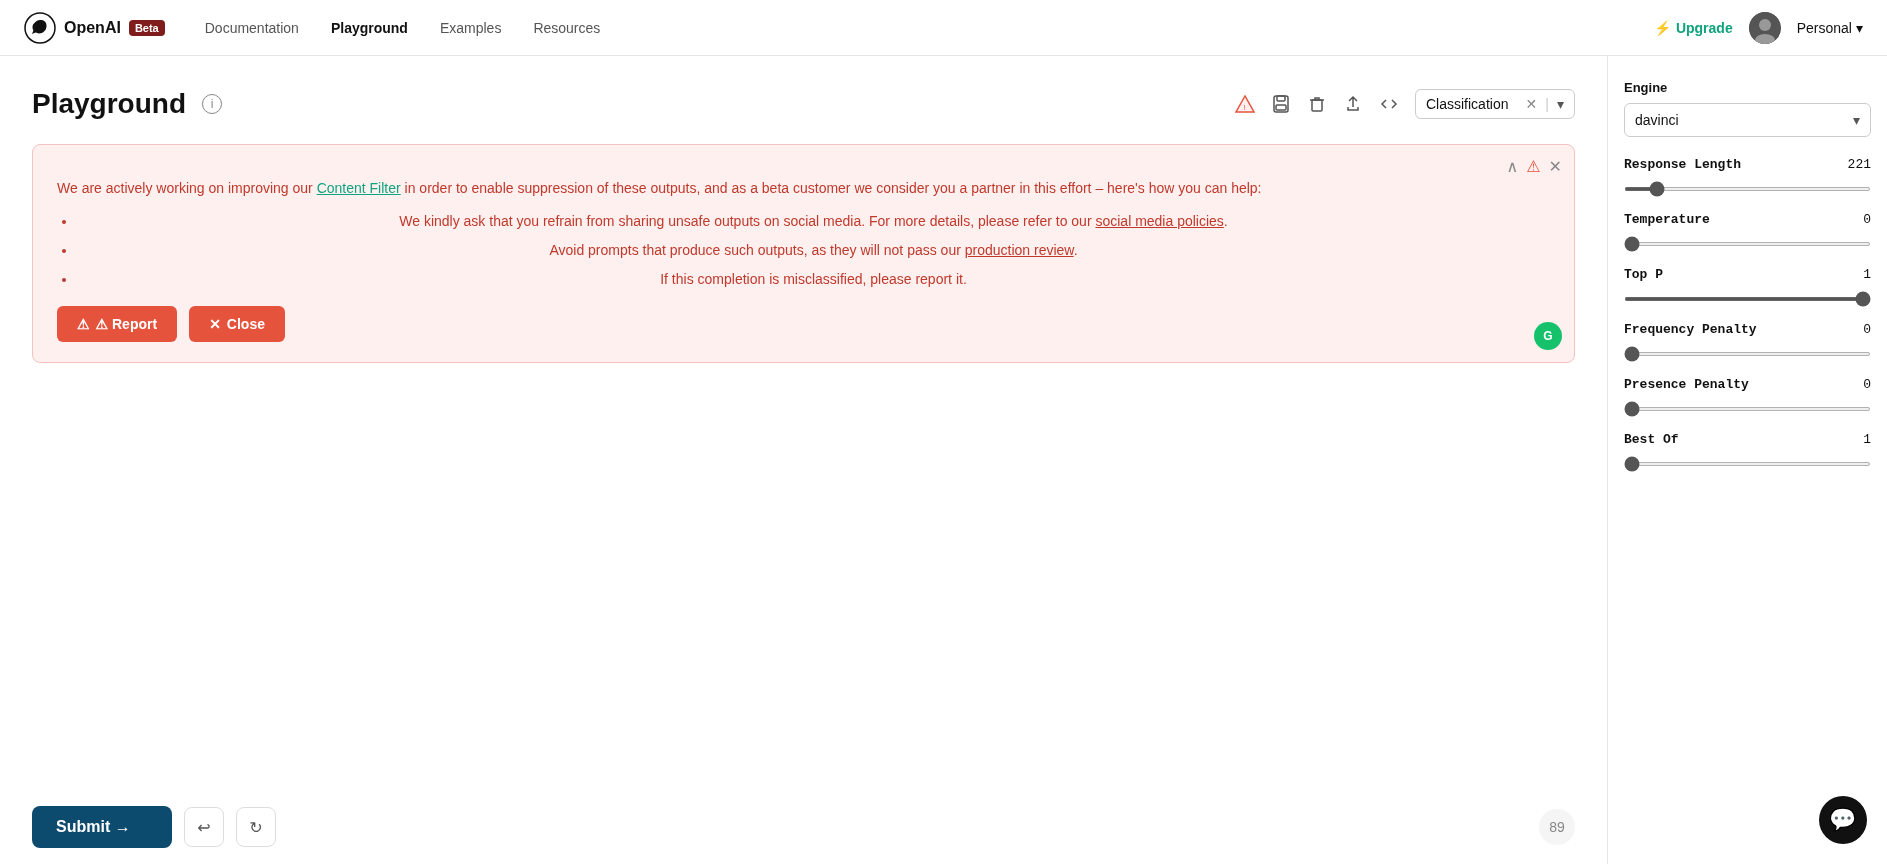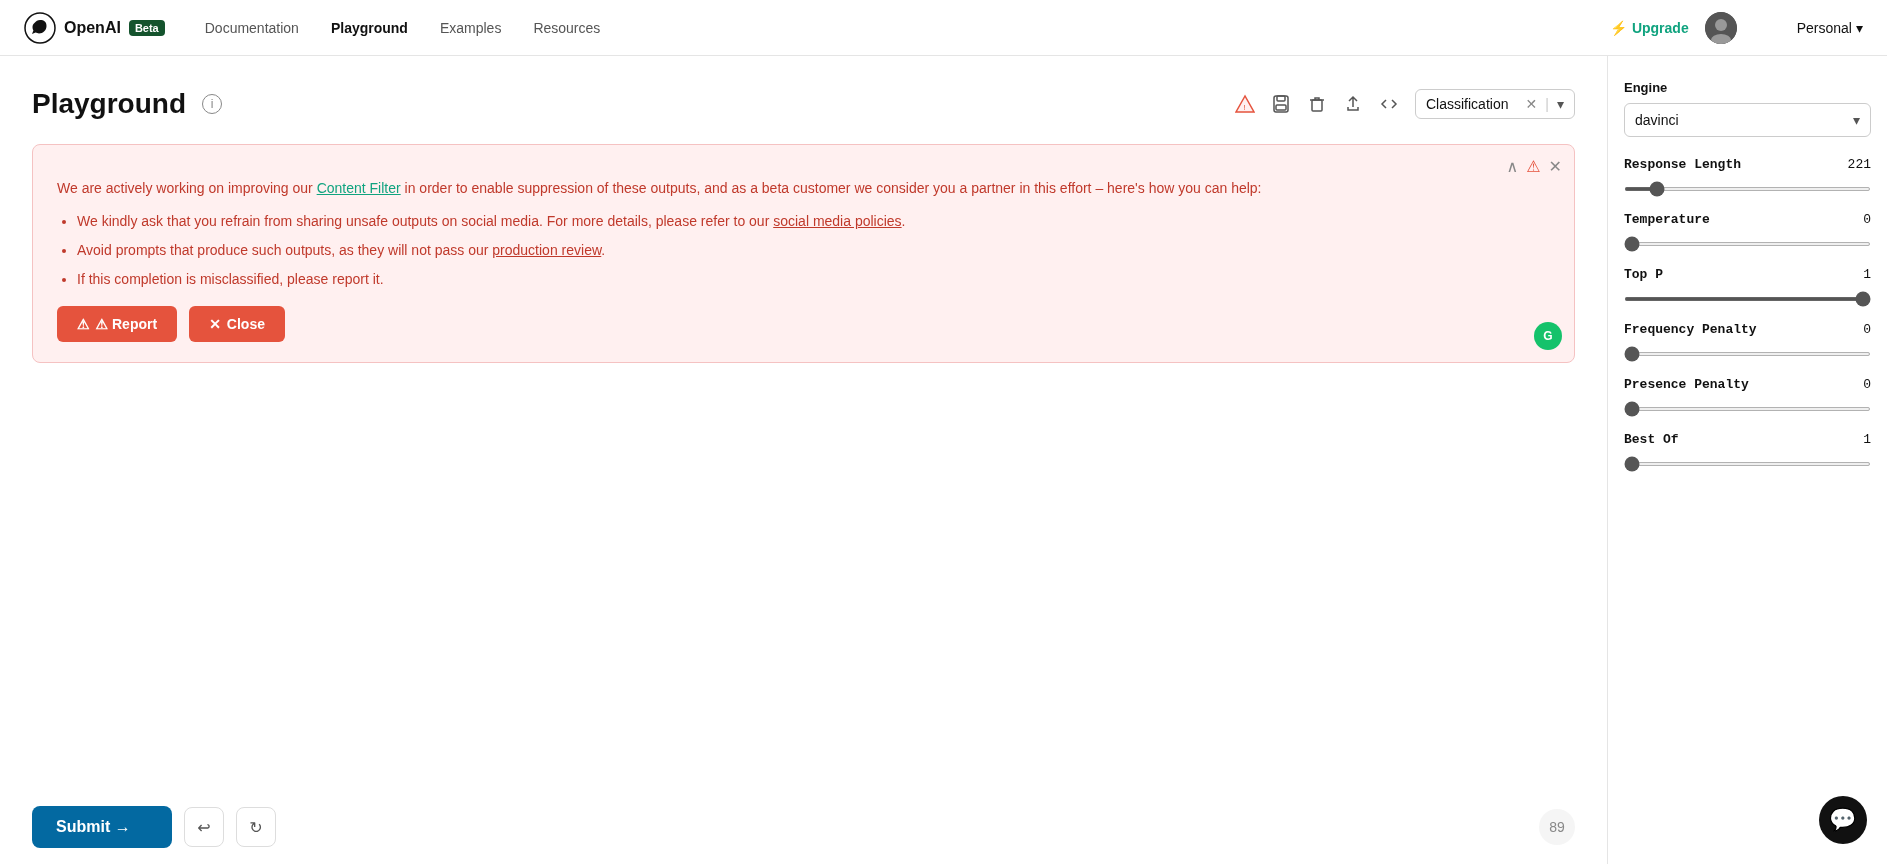--- a/index.html
+++ b/index.html
@@ -2,27 +2,27 @@
 <html><head>
   <meta charset="utf-8">
   <style>
     * { box-sizing: border-box; margin: 0; padding: 0; }
     body { font-family: -apple-system, BlinkMacSystemFont, 'Segoe UI', sans-serif; background: #fff; color: #111; font-size: 14px; }
 
     
     .nav { display: flex; align-items: center; padding: 0 24px; height: 56px; border-bottom: 1px solid #e5e5e5; gap: 32px; justify-content: space-between; }
     .nav-logo { display: flex; align-items: center; gap: 8px; margin-right: 8px; }
     .nav-logo-text { font-weight: 700; font-size: 16px; }
-    .nav-beta { background: #14532d; color: #fff; font-size: 11px; font-weight: 600; padding: 2px 6px; border-radius: 4px; }
+    .nav-beta { background: #7f1d1d; color: #fff; font-size: 11px; font-weight: 600; padding: 2px 6px; border-radius: 4px; }
     .nav-link { color: #555; text-decoration: none; font-size: 14px; }
     .nav-link.active { font-weight: 700; color: #111; }
     .nav-right { margin-left: auto; display: flex; align-items: center; gap: 16px; }
     .upgrade-btn { color: #10a37f; font-weight: 600; display: flex; align-items: center; gap: 4px; cursor: pointer; text-decoration: none; }
     .avatar { width: 32px; height: 32px; border-radius: 50%; background: #555; overflow: hidden; display: flex; align-items: center; justify-content: center; color: #fff; font-size: 14px; }
-    .user-label { font-size: 14px; display: flex; align-items: center; gap: 4px; cursor: pointer; margin-left: 44px; }
+    .user-label { font-size: 14px; display: flex; align-items: center; gap: 4px; cursor: pointer; }
 
     
     .main { display: flex; height: calc(100vh - 56px); }
     .content { flex: 1; padding: 32px 32px 0 32px; display: flex; flex-direction: column; overflow: hidden; }
     .sidebar { width: 280px; border-left: 1px solid #e5e5e5; padding: 24px 16px; overflow-y: auto; flex-shrink: 0; }
 
     
     .page-header { display: flex; align-items: center; gap: 16px; margin-bottom: 24px; }
     .page-title { font-size: 28px; font-weight: 700; }
     .info-icon { width: 20px; height: 20px; border: 1.5px solid #888; border-radius: 50%; display: flex; align-items: center; justify-content: center; color: #888; font-size: 12px; cursor: pointer; }
@@ -36,29 +36,29 @@
     
     .alert-box { background: #fff0f0; border: 1px solid #f5c2c2; border-radius: 8px; padding: 20px 24px; position: relative; flex-shrink: 0; }
     .alert-close-row { position: absolute; top: 12px; right: 12px; display: flex; align-items: center; gap: 8px; }
     .alert-chevron-up { color: #888; cursor: pointer; font-size: 16px; }
     .alert-warn-icon { color: #e5533d; font-size: 16px; }
     .alert-close-icon { color: #888; cursor: pointer; font-size: 16px; }
     .alert-text { color: #c0392b; font-size: 14px; line-height: 1.6; }
     .alert-text strong { color: #c0392b; }
     .alert-text a { color: #10a37f; }
     .alert-list { margin: 12px 0 12px 20px; }
-    .alert-list li { color: #c0392b; margin-bottom: 8px; line-height: 1.5; }
+    .alert-list li { color: #c0392b; margin-bottom: 8px; line-height: 1.5; text-align: center; }
     .alert-list li a { color: #c0392b; }
     .alert-buttons { display: flex; gap: 12px; margin-top: 16px; }
     .btn-report { background: #e5533d; color: #fff; border: none; border-radius: 6px; padding: 10px 20px; font-size: 14px; font-weight: 600; cursor: pointer; display: flex; align-items: center; gap: 6px; }
     .btn-close { background: #e5533d; color: #fff; border: none; border-radius: 6px; padding: 10px 20px; font-size: 14px; font-weight: 600; cursor: pointer; display: flex; align-items: center; gap: 6px; }
 
     
     .bottom-bar { display: flex; align-items: center; gap: 12px; padding: 16px 0; margin-top: auto; }
-    .submit-btn { background: #0369a1; color: #fff; border: none; border-radius: 8px; padding: 12px 24px; font-size: 16px; font-weight: 700; cursor: pointer; display: flex; align-items: center; gap: 8px; min-width: 140px; }
+    .submit-btn { background: #0c4a6e; color: #fff; border: none; border-radius: 8px; padding: 12px 24px; font-size: 16px; font-weight: 700; cursor: pointer; display: flex; align-items: center; gap: 8px; min-width: 140px; }
     .undo-btn { width: 40px; height: 40px; border: 1px solid #ddd; border-radius: 8px; background: #fff; cursor: pointer; display: flex; align-items: center; justify-content: center; font-size: 16px; color: #555; }
     .redo-btn { width: 40px; height: 40px; border: 1px solid #ddd; border-radius: 8px; background: #fff; cursor: pointer; display: flex; align-items: center; justify-content: center; font-size: 16px; color: #555; }
     .token-count { margin-left: auto; color: #888; font-size: 14px; background: #f5f5f5; border-radius: 50%; width: 36px; height: 36px; display: flex; align-items: center; justify-content: center; font-weight: 500; }
 
     
     .grammarly-icon { position: absolute; bottom: 12px; right: 12px; width: 28px; height: 28px; background: #15c26b; border-radius: 50%; display: flex; align-items: center; justify-content: center; color: #fff; font-weight: 700; font-size: 12px; }
 
     
     .sidebar-label { font-size: 13px; font-weight: 600; color: #111; margin-bottom: 8px; }
     .engine-select { display: flex; align-items: center; border: 1px solid #ccc; border-radius: 6px; padding: 8px 10px; gap: 8px; font-size: 14px; cursor: pointer; margin-bottom: 20px; }

